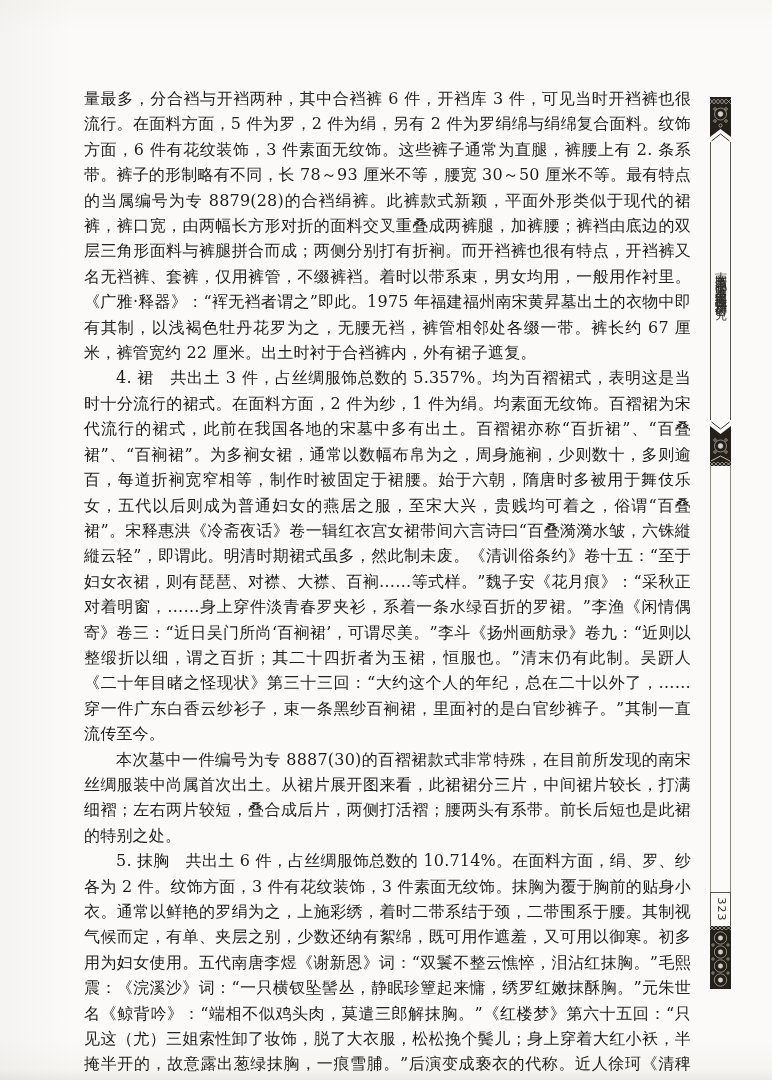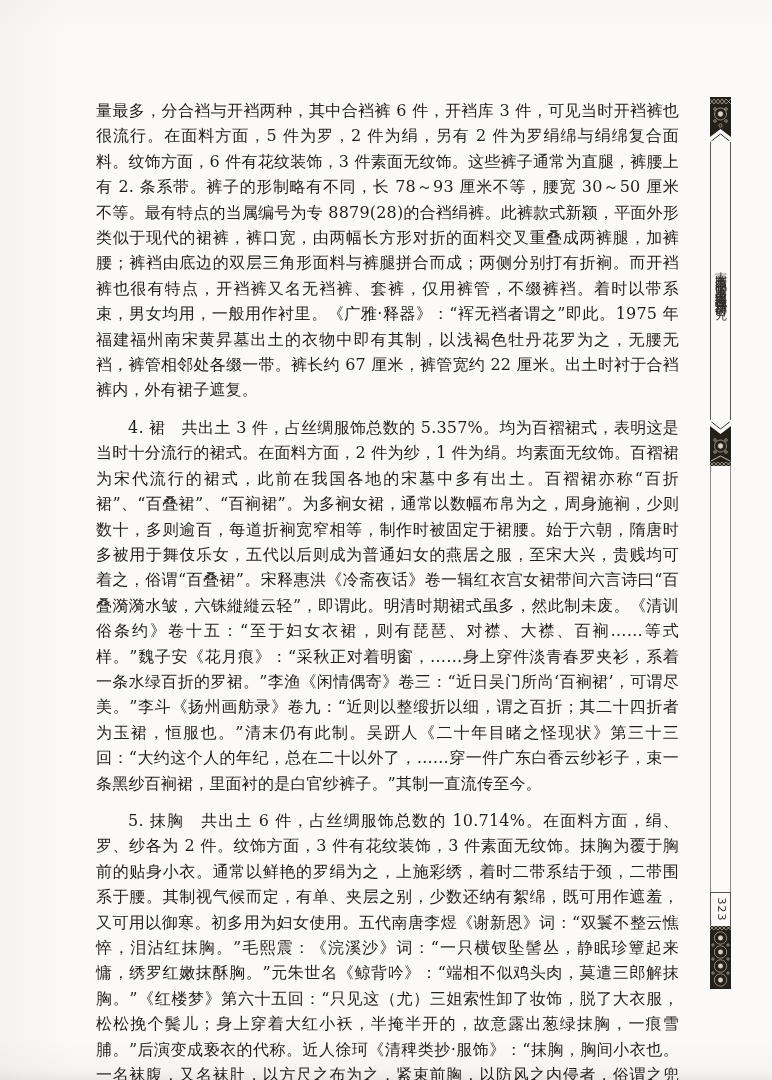--- a/index.html
+++ b/index.html
@@ -32,21 +32,21 @@
     left: 84px;
     top: 86px;
     width: 607px;
     color: #211f1c;
     font-size: 16px;
     line-height: 25.4px;
     text-align: justify;
     text-justify: inter-ideograph;
     letter-spacing: 0.2px;
   }
-  .para { margin: 12px; }
+  .para { margin: 0; }
   .para.indent { text-indent: 2em; }
 
   .sidebar {
     position: absolute;
     left: 710px;
     top: 97px;
     width: 21px;
   }
   .sidebar svg { display: block; }
   .title-box {
@@ -100,20 +100,21 @@
 <body>
 
 <div class="page">
 
   <div class="scan-shade-left"></div>
   <div class="scan-shade-bottom"></div>
 
   <div class="text-column">
     <p class="para">量最多，分合裆与开裆两种，其中合裆裤 6 件，开裆库 3 件，可见当时开裆裤也很流行。在面料方面，5 件为罗，2 件为绢，另有 2 件为罗绢绵与绢绵复合面料。纹饰方面，6 件有花纹装饰，3 件素面无纹饰。这些裤子通常为直腿，裤腰上有 2. 条系带。裤子的形制略有不同，长 78～93 厘米不等，腰宽 30～50 厘米不等。最有特点的当属编号为专 8879(28)的合裆绢裤。此裤款式新颖，平面外形类似于现代的裙裤，裤口宽，由两幅长方形对折的面料交叉重叠成两裤腿，加裤腰；裤裆由底边的双层三角形面料与裤腿拼合而成；两侧分别打有折裥。而开裆裤也很有特点，开裆裤又名无裆裤、套裤，仅用裤管，不缀裤裆。着时以带系束，男女均用，一般用作衬里。《广雅·释器》：“裈无裆者谓之”即此。1975 年福建福州南宋黄昇墓出土的衣物中即有其制，以浅褐色牡丹花罗为之，无腰无裆，裤管相邻处各缀一带。裤长约 67 厘米，裤管宽约 22 厘米。出土时衬于合裆裤内，外有裙子遮复。</p>
     <p class="para indent">4. 裙　共出土 3 件，占丝绸服饰总数的 5.357%。均为百褶裙式，表明这是当时十分流行的裙式。在面料方面，2 件为纱，1 件为绢。均素面无纹饰。百褶裙为宋代流行的裙式，此前在我国各地的宋墓中多有出土。百褶裙亦称“百折裙”、“百叠裙”、“百裥裙”。为多裥女裙，通常以数幅布帛为之，周身施裥，少则数十，多则逾百，每道折裥宽窄相等，制作时被固定于裙腰。始于六朝，隋唐时多被用于舞伎乐女，五代以后则成为普通妇女的燕居之服，至宋大兴，贵贱均可着之，俗谓“百叠裙”。宋释惠洪《冷斋夜话》卷一辑红衣宫女裙带间六言诗曰“百叠漪漪水皱，六铢縰縰云轻”，即谓此。明清时期裙式虽多，然此制未废。《清训俗条约》卷十五：“至于妇女衣裙，则有琵琶、对襟、大襟、百裥……等式样。”魏子安《花月痕》：“采秋正对着明窗，……身上穿件淡青春罗夹衫，系着一条水绿百折的罗裙。”李渔《闲情偶寄》卷三：“近日吴门所尚‘百裥裙’，可谓尽美。”李斗《扬州画舫录》卷九：“近则以整缎折以细，谓之百折；其二十四折者为玉裙，恒服也。”清末仍有此制。吴趼人《二十年目睹之怪现状》第三十三回：“大约这个人的年纪，总在二十以外了，……穿一件广东白香云纱衫子，束一条黑纱百裥裙，里面衬的是白官纱裤子。”其制一直流传至今。</p>
+    <p class="para indent">本次墓中一件编号为专 8887(30)的百褶裙款式非常特殊，在目前所发现的南宋丝绸服装中尚属首次出土。从裙片展开图来看，此裙裙分三片，中间裙片较长，打满细褶；左右两片较短，叠合成后片，两侧打活褶；腰两头有系带。前长后短也是此裙的特别之处。</p>
     <p class="para indent">5. 抹胸　共出土 6 件，占丝绸服饰总数的 10.714%。在面料方面，绢、罗、纱各为 2 件。纹饰方面，3 件有花纹装饰，3 件素面无纹饰。抹胸为覆于胸前的贴身小衣。通常以鲜艳的罗绢为之，上施彩绣，着时二带系结于颈，二带围系于腰。其制视气候而定，有单、夹层之别，少数还纳有絮绵，既可用作遮羞，又可用以御寒。初多用为妇女使用。五代南唐李煜《谢新恩》词：“双鬟不整云憔悴，泪沾红抹胸。”毛熙震：《浣溪沙》词：“一只横钗坠髻丛，静眠珍簟起来慵，绣罗红嫩抹酥胸。”元朱世名《鲸背吟》：“端相不似鸡头肉，莫遣三郎解抹胸。”《红楼梦》第六十五回：“只见这（尤）三姐索性卸了妆饰，脱了大衣服，松松挽个鬓儿；身上穿着大红小袄，半掩半开的，故意露出葱绿抹胸，一痕雪脯。”后演变成亵衣的代称。近人徐珂《清稗类抄·服饰》：“抹胸，胸间小衣也。一名袜腹，又名袜肚，以方尺之布为之，紧束前胸，以防风之内侵者，俗谓之兜肚。”本次发现的 6 件抹胸款式大体相同，整体呈长方形，上部两端有系带，上部中间打有折褶，部分</p>
   </div>
 
   <div class="sidebar">
 
     <svg width="21" height="45" viewBox="0 0 21 45">
       <path d="M0,0 H21 V33 L21,40 L10.5,32 L0,40 Z" fill="#26201b"></path>
       <g stroke="#d6d0c6" stroke-width="0.6" fill="none">
         <path d="M0,2 L4,7 M4,2 L0,7 M4,2 L8,7 M8,2 L4,7 M8,2 L12,7 M12,2 L8,7 M12,2 L16,7 M16,2 L12,7 M16,2 L21,7 M21,2 L16,7"></path>
         <circle cx="10.5" cy="17" r="6"></circle>

